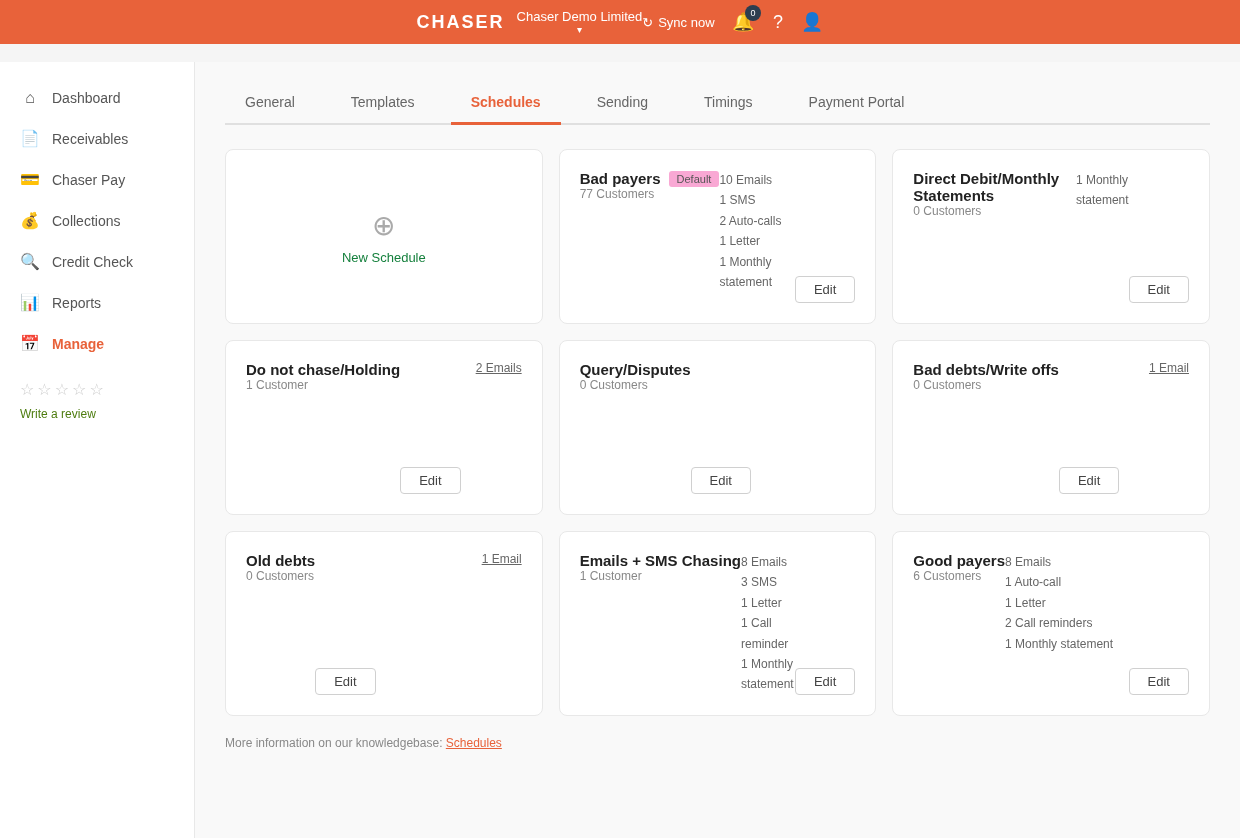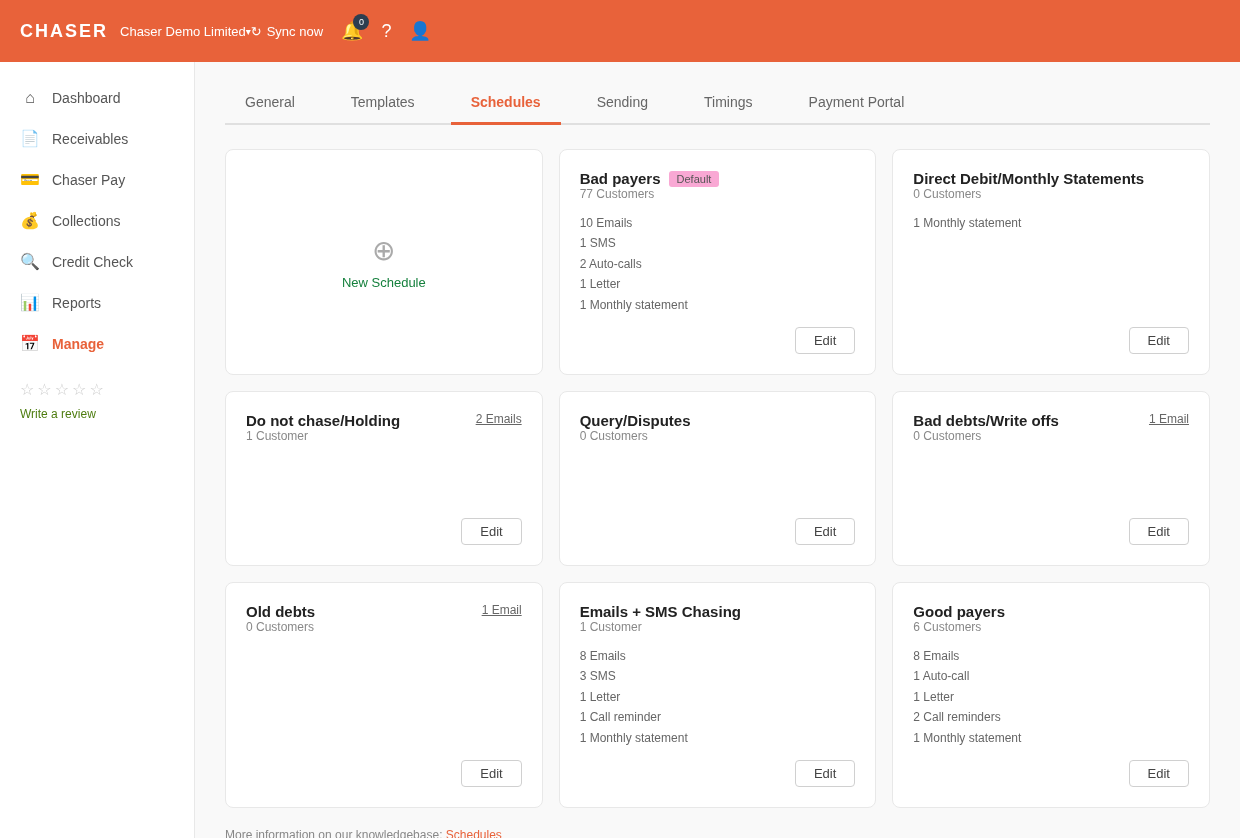--- a/index.html
+++ b/index.html
@@ -1,30 +1,30 @@
 <!DOCTYPE html>
 <html><head>
   <meta charset="utf-8">
   <style>
     * { box-sizing: border-box; margin: 0; padding: 0; }
     body { font-family: -apple-system, BlinkMacSystemFont, 'Segoe UI', sans-serif; background: #f5f5f5; color: #333; font-size: 14px; }
 
     
     .topnav {
       background: #e8623a;
-      height: 62px;
+      height: 44px;
       display: flex;
       align-items: center;
       padding: 0 20px;
-      justify-content: flex-start;
+      justify-content: center;
       position: fixed; top: 0; left: 0; right: 0; z-index: 100;
     }
     .topnav-left { display: flex; align-items: center; gap: 12px; }
     .brand-logo { color: white; font-weight: 800; font-size: 18px; letter-spacing: 2px; }
-    .company-selector { color: white; font-size: 13px; display: flex; align-items: center; cursor: pointer; }
+    .company-selector { color: white; font-size: 13px; display: flex; align-items: center; cursor: pointer; flex-direction: column; }
     .company-selector .chevron { font-size: 10px; }
     .topnav-right { display: flex; align-items: center; gap: 18px; }
     .topnav-right .sync-btn { color: white; background: none; border: none; cursor: pointer; font-size: 13px; display: flex; align-items: center; gap: 5px; }
     .topnav-icon { color: white; font-size: 18px; cursor: pointer; position: relative; }
     .badge { background: #2c3e50; color: white; font-size: 9px; border-radius: 50%; width: 16px; height: 16px; display: flex; align-items: center; justify-content: center; position: absolute; top: -6px; right: -6px; }
 
     
     .layout { display: flex; margin-top: 62px; min-height: calc(100vh - 62px); }
 
     
@@ -48,21 +48,21 @@
     
     .schedule-grid { display: grid; grid-template-columns: repeat(3, 1fr); gap: 16px; }
 
     
     .schedule-card {
       background: white;
       border-radius: 8px;
       border: 1px solid #e8e8e8;
       padding: 20px;
       display: flex;
-      flex-direction: column;
+      flex-direction: row;
       min-height: 175px;
       position: relative;
     }
     .new-schedule-card {
       display: flex;
       flex-direction: column;
       align-items: center;
       justify-content: center;
       cursor: pointer;
       color: #888;

